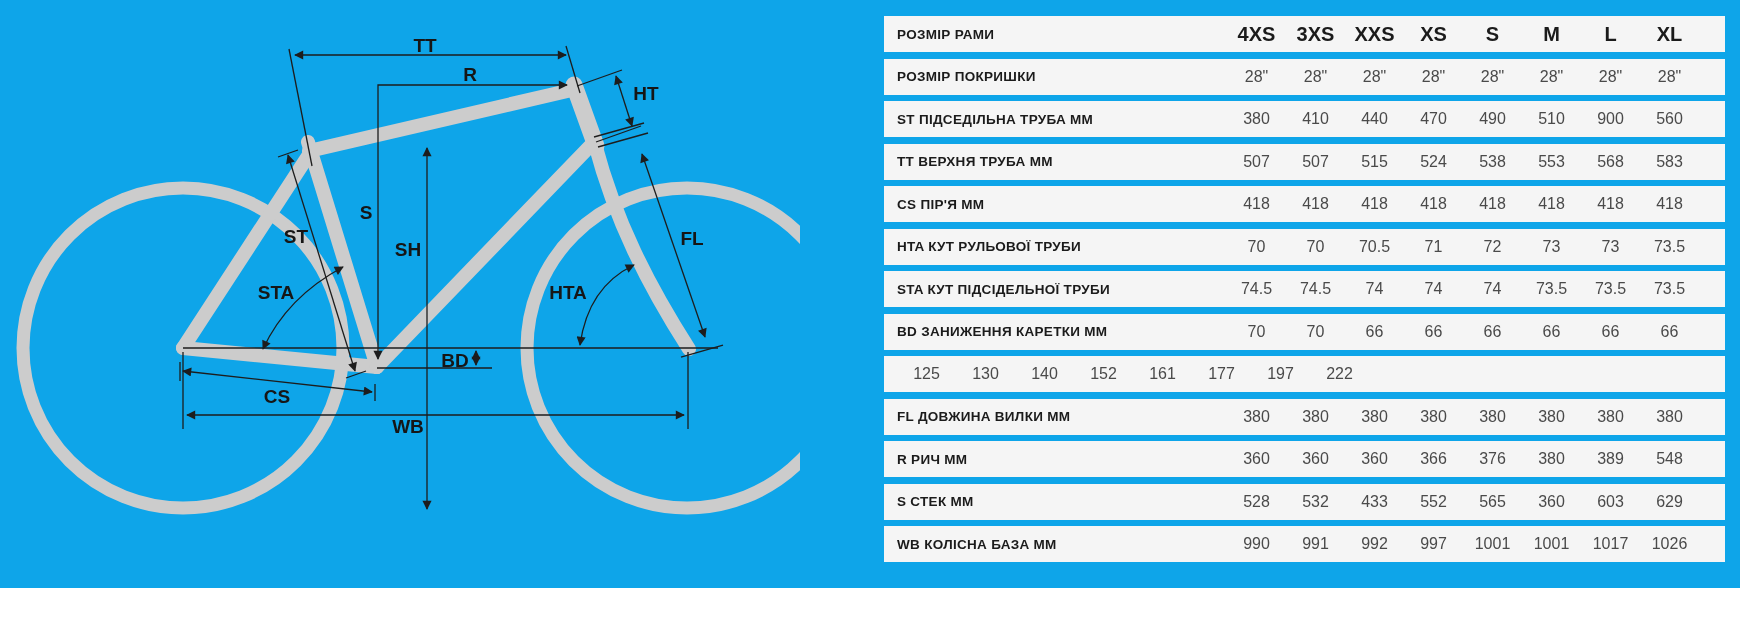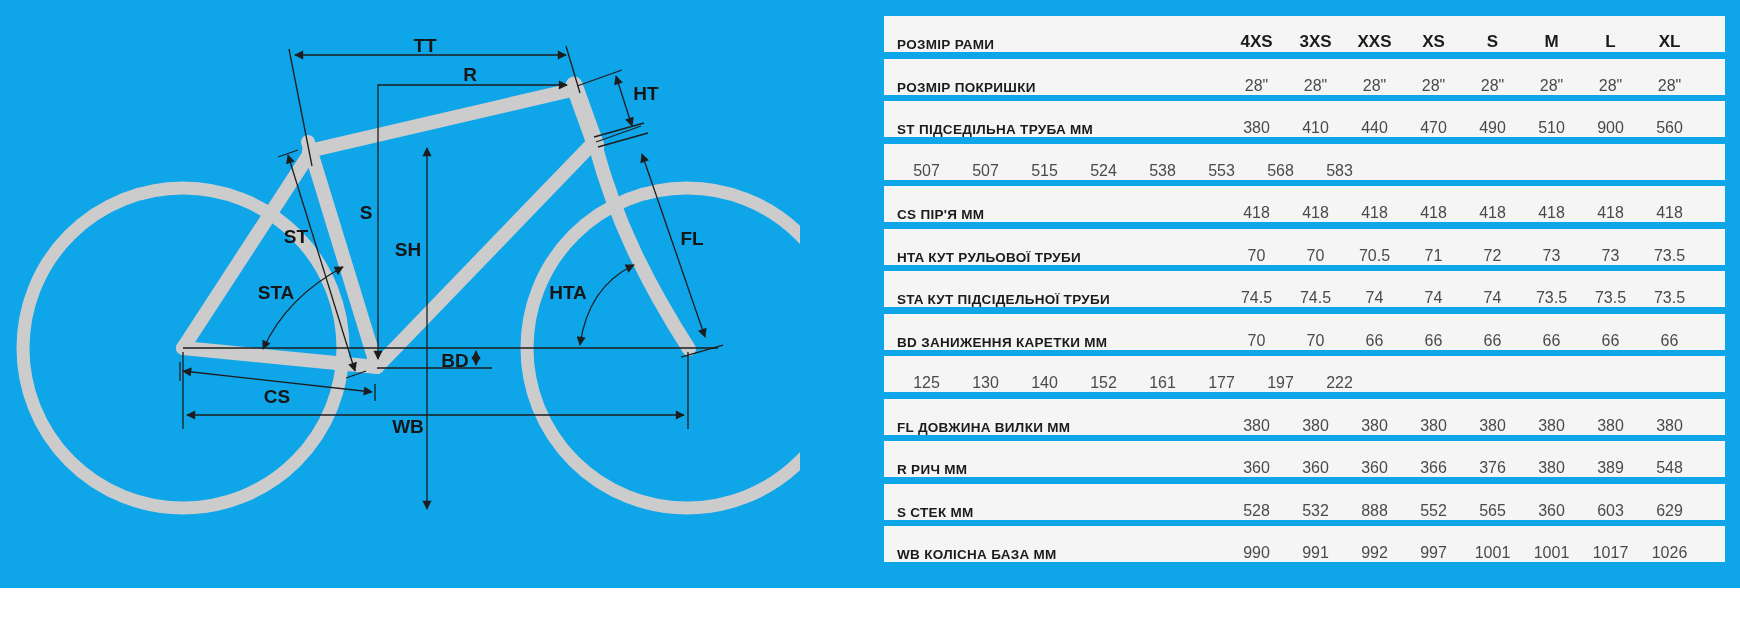--- a/index.html
+++ b/index.html
@@ -13,34 +13,34 @@
     font-weight:700; font-size:19px; fill:#161616; text-anchor:middle;
   }
   .tube   { stroke:#cccccc; stroke-width:14; stroke-linecap:round; fill:none; }
   .tube-ht{ stroke:#cccccc; stroke-width:17; stroke-linecap:round; fill:none; }
   .wheel  { stroke:#cccccc; stroke-width:13; fill:none; }
   .dim    { stroke:#1d1d1d; stroke-width:1.3; fill:none; }
 
   
   .geo-table { position:absolute; left:884px; top:16px; width:841px; }
   .row {
-    display:flex; align-items:flex-end; box-sizing:border-box;
+    display:flex; align-items:center; box-sizing:border-box;
     height:36px; margin-bottom:6.5px; padding-left:13px;
     background:#f5f5f5;
   }
   .row .lbl {
     flex:0 0 330px; width:330px;
     font-size:13.5px; font-weight:700; color:#1b1b1b;
     letter-spacing:.3px; text-transform:uppercase; white-space:nowrap;
   }
   .row .val {
     flex:0 0 59px; text-align:center;
     font-size:16px; font-weight:400; color:#4a4a4a; white-space:nowrap;
   }
-  .row.header .val { font-size:17px; font-weight:700; color:#1b1b1b; }
+  .row.header .val { font-size:20px; font-weight:700; color:#1b1b1b; }
 </style>
 </head>
 <body>
 
 <div class="stage">
 
   <svg class="diagram" width="800" height="620" viewBox="0 0 800 620">
     <defs>
       <marker id="ah" viewBox="0 0 10 10" refX="9" refY="5" markerWidth="9" markerHeight="7" orient="auto-start-reverse">
         <path d="M0,0 L10,5 L0,10 z" fill="#1d1d1d"></path>
@@ -142,20 +142,21 @@
         <div class="val">380</div>
         <div class="val">410</div>
         <div class="val">440</div>
         <div class="val">470</div>
         <div class="val">490</div>
         <div class="val">510</div>
         <div class="val">900</div>
         <div class="val">560</div>
       </div>
       <div class="row">
+        <div class="lbl">TT ВЕРХНЯ ТРУБА ММ</div>
         <div class="val">507</div>
         <div class="val">507</div>
         <div class="val">515</div>
         <div class="val">524</div>
         <div class="val">538</div>
         <div class="val">553</div>
         <div class="val">568</div>
         <div class="val">583</div>
       </div>
       <div class="row">
@@ -231,21 +232,21 @@
         <div class="val">366</div>
         <div class="val">376</div>
         <div class="val">380</div>
         <div class="val">389</div>
         <div class="val">548</div>
       </div>
       <div class="row">
         <div class="lbl">S СТЕК ММ</div>
         <div class="val">528</div>
         <div class="val">532</div>
-        <div class="val">888</div>
+        <div class="val">433</div>
         <div class="val">552</div>
         <div class="val">565</div>
         <div class="val">360</div>
         <div class="val">603</div>
         <div class="val">629</div>
       </div>
       <div class="row">
         <div class="lbl">WB КОЛІСНА БАЗА ММ</div>
         <div class="val">990</div>
         <div class="val">991</div>

